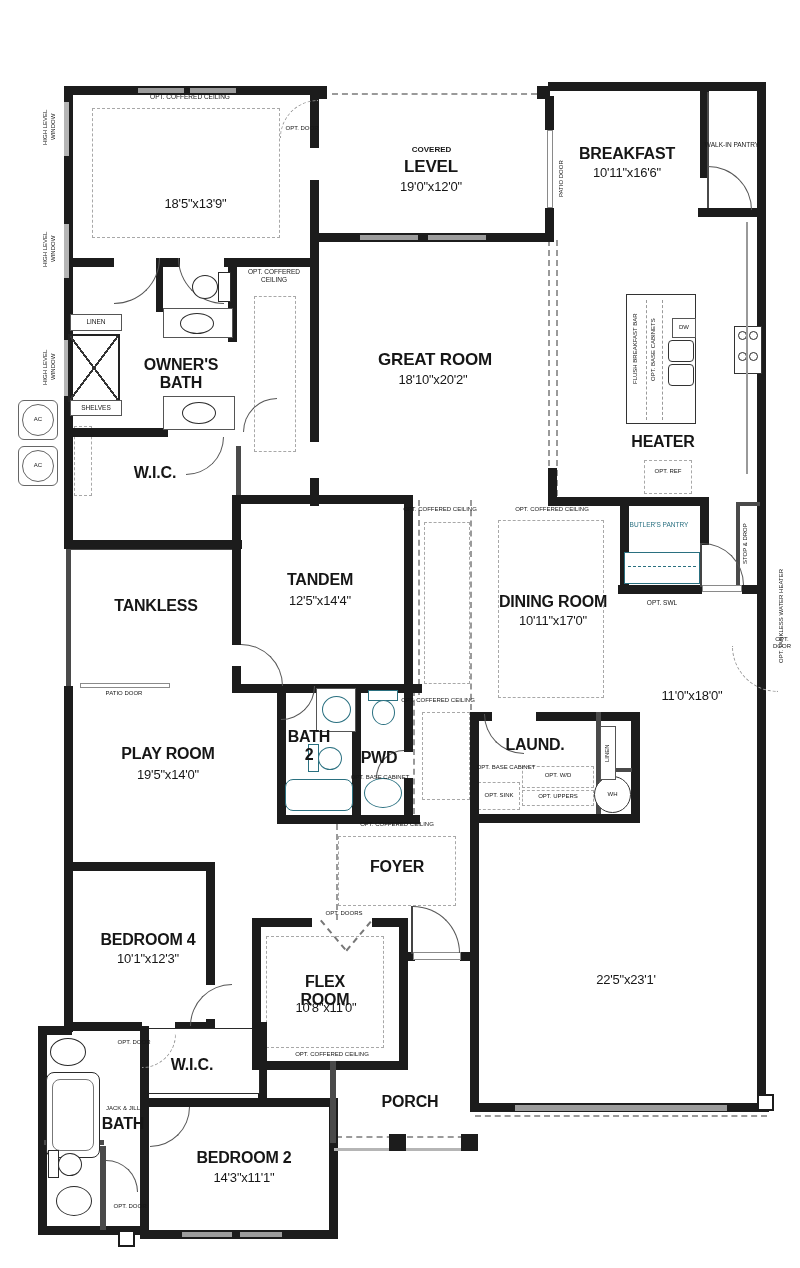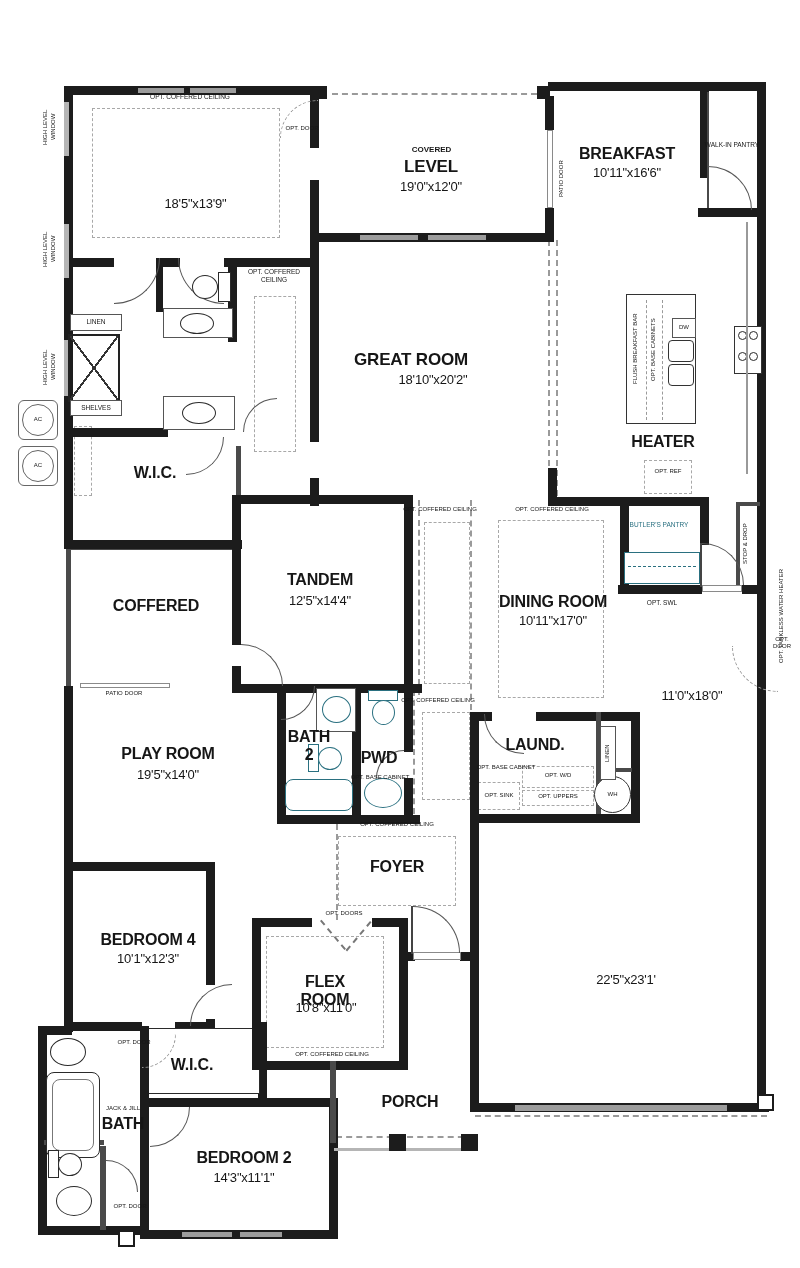--- a/index.html
+++ b/index.html
@@ -252,27 +252,28 @@
   <div class="lbl rdims" style="left:133px;top:196px;width:125px;height:16px">18'5"x13'9"</div>
 
   <div class="lbl rsub" style="left:394px;top:145px;width:75px;height:11px">COVERED</div>
   <div class="lbl rname big" style="left:386px;top:156px;width:90px;height:22px">LEVEL</div>
   <div class="lbl rdims" style="left:383px;top:179px;width:96px;height:16px">19'0"x12'0"</div>
 
   <div class="lbl rname" style="left:578px;top:144px;width:98px;height:20px">BREAKFAST</div>
   <div class="lbl rdims" style="left:584px;top:165px;width:86px;height:16px">10'11"x16'6"</div>
   <div class="lbl sm" style="left:704px;top:134px;width:56px;height:22px">WALK-IN PANTRY</div>
 
-  <div class="lbl rname big" style="left:348px;top:350px;width:126px;height:20px">GREAT ROOM</div>
+  <div class="lbl rname big" style="left:372px;top:350px;width:126px;height:20px">GREAT ROOM</div>
   <div class="lbl rdims" style="left:377px;top:372px;width:112px;height:16px">18'10"x20'2"</div>
 
   <div class="lbl rname" style="left:624px;top:432px;width:78px;height:20px">HEATER</div>
 
+  <div class="lbl rname" style="left:132px;top:350px;width:98px;height:48px">OWNER'S BATH</div>
   <div class="lbl rname" style="left:116px;top:464px;width:78px;height:18px">W.I.C.</div>
-  <div class="lbl rname" style="left:100px;top:596px;width:112px;height:20px">COFFERED</div>
+  <div class="lbl rname" style="left:100px;top:596px;width:112px;height:20px">TANKLESS</div>
 
   <div class="lbl rname" style="left:268px;top:570px;width:104px;height:20px">TANDEM</div>
   <div class="lbl rdims" style="left:264px;top:593px;width:112px;height:16px">12'5"x14'4"</div>
 
   <div class="lbl rname" style="left:494px;top:592px;width:118px;height:20px">DINING ROOM</div>
   <div class="lbl rdims" style="left:502px;top:613px;width:102px;height:16px">10'11"x17'0"</div>
 
   <div class="lbl sm teal" style="left:626px;top:514px;width:66px;height:22px">BUTLER'S PANTRY</div>
   <div class="lbl sm" style="left:640px;top:592px;width:44px;height:22px">OPT. SWL</div>
 

